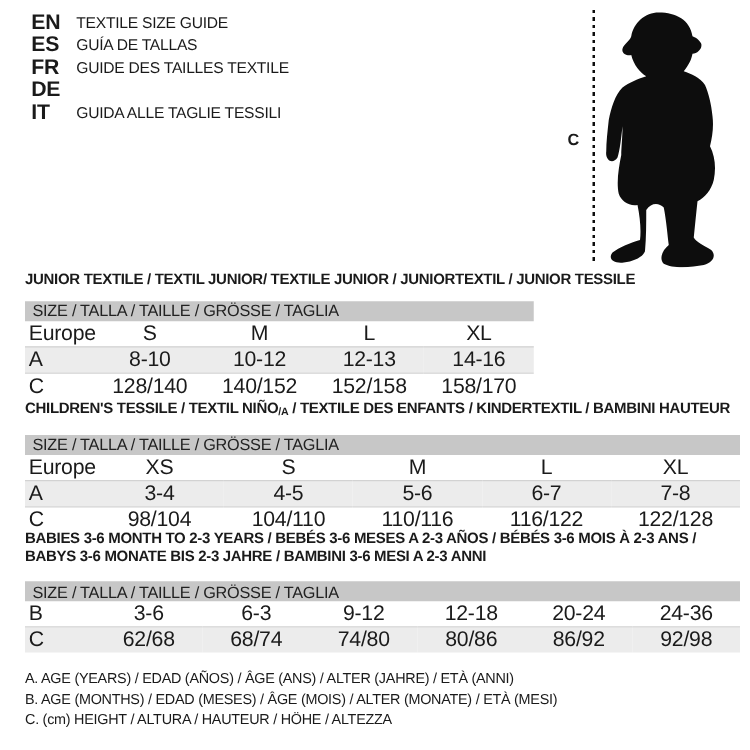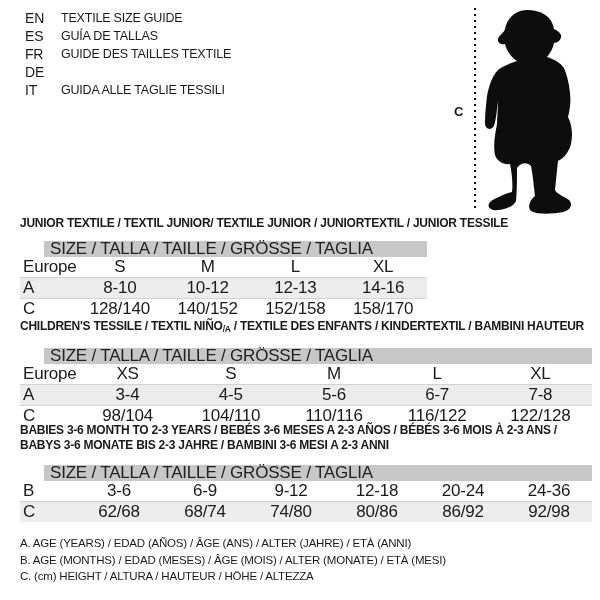--- a/index.html
+++ b/index.html
@@ -14,39 +14,39 @@
   body{
     width:600px;height:600px;position:relative;overflow:hidden;
     font-family:"Liberation Sans","DejaVu Sans",sans-serif;
     color:var(--text);
     -webkit-font-smoothing:antialiased;
   }
 
   
   .lang-block{position:absolute;left:25px;top:9px;}
   .lang-row{display:flex;height:18px;align-items:center;}
-  .lang-code{width:36px;font-size:14px;font-weight:normal;letter-spacing:-0.2px;}
+  .lang-code{width:36px;font-size:17px;font-weight:bold;letter-spacing:-0.2px;}
   .lang-label{font-size:12.5px;font-weight:normal;letter-spacing:-0.2px;white-space:nowrap;}
 
   
   .figure-area{position:absolute;left:440px;top:0;width:160px;height:220px;}
   .dotted-line{
     position:absolute;left:34px;top:8px;width:2px;height:202px;
     background:repeating-linear-gradient(to bottom,var(--ink) 0 2.5px,transparent 2.5px 6px);
   }
   .height-marker{position:absolute;left:14px;top:104px;font-size:13px;font-weight:bold;}
   .baby-svg{position:absolute;left:43px;top:2px;}
 
   
   .section{position:absolute;left:20px;}
   .section-title{font-size:12px;font-weight:bold;letter-spacing:-0.25px;line-height:14.5px;white-space:nowrap;}
   .title-sub{font-size:8.5px;vertical-align:-2px;}
   .size-bar{
     background:var(--header-bg);height:16px;display:flex;align-items:center;
-    padding-left:6px;font-size:17px;letter-spacing:-0.2px;color:#222;margin-left:24px;
+    padding-left:6px;font-size:13px;letter-spacing:-0.2px;color:#222;
   }
   .sec1{top:216px;width:407px;}
   .sec2{top:319px;width:572px;}
   .sec3{top:423px;width:572px;}
   .sec1 .size-bar{margin-top:10px;}
   .sec2 .size-bar{margin-top:11px;}
   .sec3 .size-bar{margin-top:13px;}
   table.size-table{width:100%;border-collapse:collapse;table-layout:fixed;}
   table.size-table td{
     height:15px;font-size:17px;letter-spacing:-0.2px;
@@ -193,21 +193,21 @@
 
 <div class="section sec3">
   <div class="section-title">BABIES 3-6 MONTH TO 2-3 YEARS / BEBÉS 3-6 MESES A 2-3 AÑOS / BÉBÉS 3-6 MOIS À 2-3 ANS /</div>
   <div class="section-title">BABYS 3-6 MONATE BIS 2-3 JAHRE / BAMBINI 3-6 MESI A 2-3 ANNI</div>
   <div class="size-bar">SIZE / TALLA / TAILLE / GRÖSSE / TAGLIA</div>
   <table class="size-table">
     <tbody>
         <tr>
           <td class="row-label">B</td>
           <td>3-6</td>
-          <td>6-9</td>
+          <td>6-3</td>
           <td>9-12</td>
           <td>12-18</td>
           <td>20-24</td>
           <td>24-36</td>
         </tr>
         <tr class="shaded">
           <td class="row-label">C</td>
           <td>62/68</td>
           <td>68/74</td>
           <td>74/80</td>

